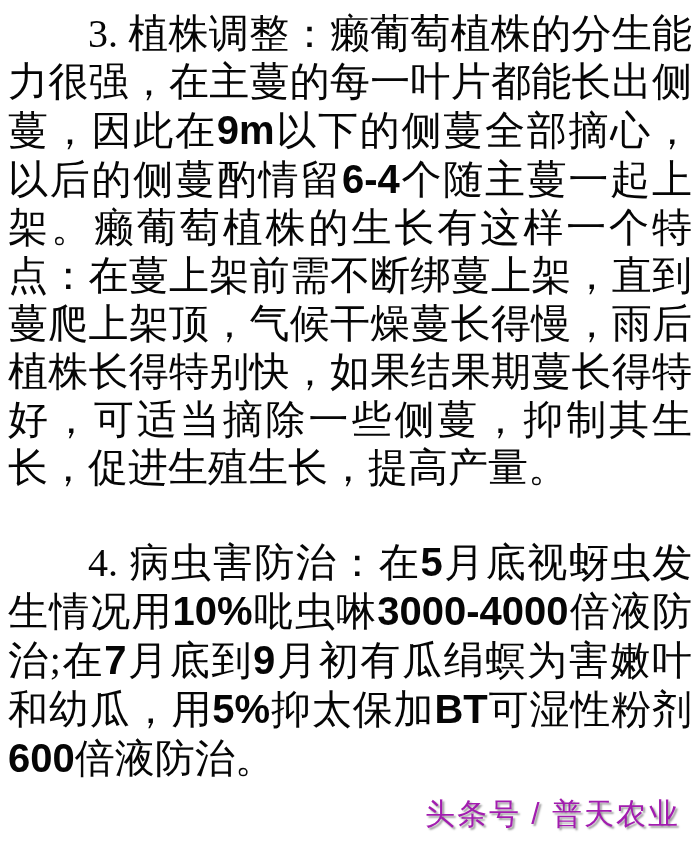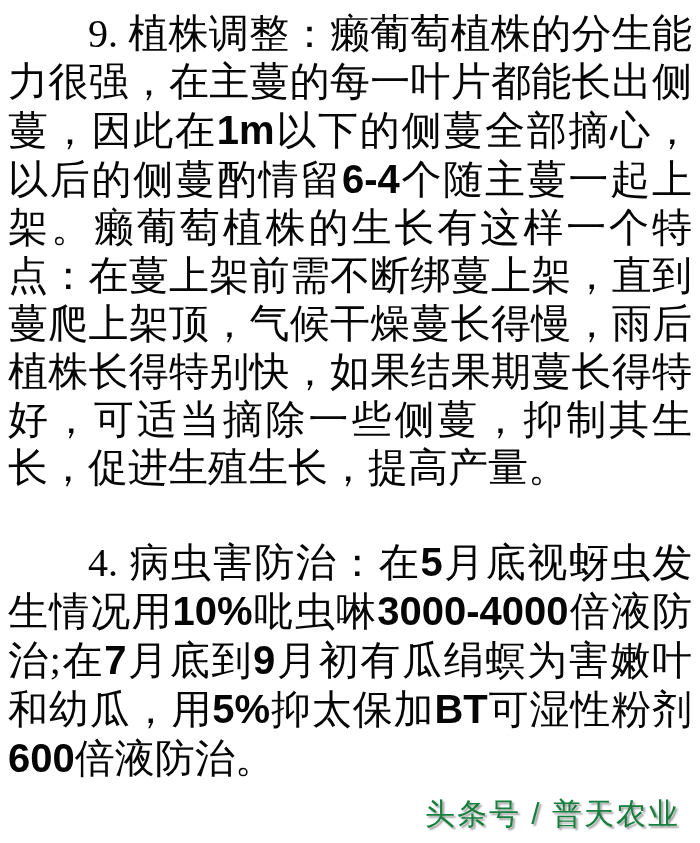--- a/index.html
+++ b/index.html
@@ -48,19 +48,19 @@
     color: #ececec;
     text-shadow: 2px 2px 2px #9a9a9a, -1px -1px 0 #ffffff;
     white-space: nowrap;
     user-select: none;
   }
 </style>
 </head>
 <body style="background: rgb(255, 255, 255);">
 
 <div class="article" style="color: rgb(6, 6, 6);">
-  <p class="para"><span class="seg-cjk">9. 植株调整：癞葡萄植株的分生能力很强，在主蔓的每一叶片都能长出侧蔓，因此在</span><span class="seg-latin">1m</span><span class="seg-cjk">以下的侧蔓全部摘心，以后的侧蔓酌情留</span><span class="seg-latin">6-4</span><span class="seg-cjk">个随主蔓一起上架。癞葡萄植株的生长有这样一个特点：在蔓上架前需不断绑蔓上架，直到蔓爬上架顶，气候干燥蔓长得慢，雨后植株长得特别快，如果结果期蔓长得特好，可适当摘除一些侧蔓，抑制其生长，促进生殖生长，提高产量。</span></p>
+  <p class="para"><span class="seg-cjk">3. 植株调整：癞葡萄植株的分生能力很强，在主蔓的每一叶片都能长出侧蔓，因此在</span><span class="seg-latin">9m</span><span class="seg-cjk">以下的侧蔓全部摘心，以后的侧蔓酌情留</span><span class="seg-latin">6-4</span><span class="seg-cjk">个随主蔓一起上架。癞葡萄植株的生长有这样一个特点：在蔓上架前需不断绑蔓上架，直到蔓爬上架顶，气候干燥蔓长得慢，雨后植株长得特别快，如果结果期蔓长得特好，可适当摘除一些侧蔓，抑制其生长，促进生殖生长，提高产量。</span></p>
   <p class="para"><span class="seg-cjk">4. 病虫害防治：在</span><span class="seg-latin">5</span><span class="seg-cjk">月底视蚜虫发生情况用</span><span class="seg-latin">10%</span><span class="seg-cjk">吡虫啉</span><span class="seg-latin">3000-4000</span><span class="seg-cjk">倍液防治;在</span><span class="seg-latin">7</span><span class="seg-cjk">月底到</span><span class="seg-latin">9</span><span class="seg-cjk">月初有瓜绢螟为害嫩叶和幼瓜，用</span><span class="seg-latin">5%</span><span class="seg-cjk">抑太保加</span><span class="seg-latin">BT</span><span class="seg-cjk">可湿性粉剂</span><span class="seg-latin">600</span><span class="seg-cjk">倍液防治。</span></p>
 </div>
 
-<div class="watermark" style="color: #15803d; text-shadow: rgb(154, 154, 154) 2px 2px 2px, rgb(255, 255, 255) -1px -1px 0px;">
+<div class="watermark" style="color: #a21caf; text-shadow: rgb(154, 154, 154) 2px 2px 2px, rgb(255, 255, 255) -1px -1px 0px;">
   <span>头条号 / 普天农业</span>
 </div>
 
 </body></html>

